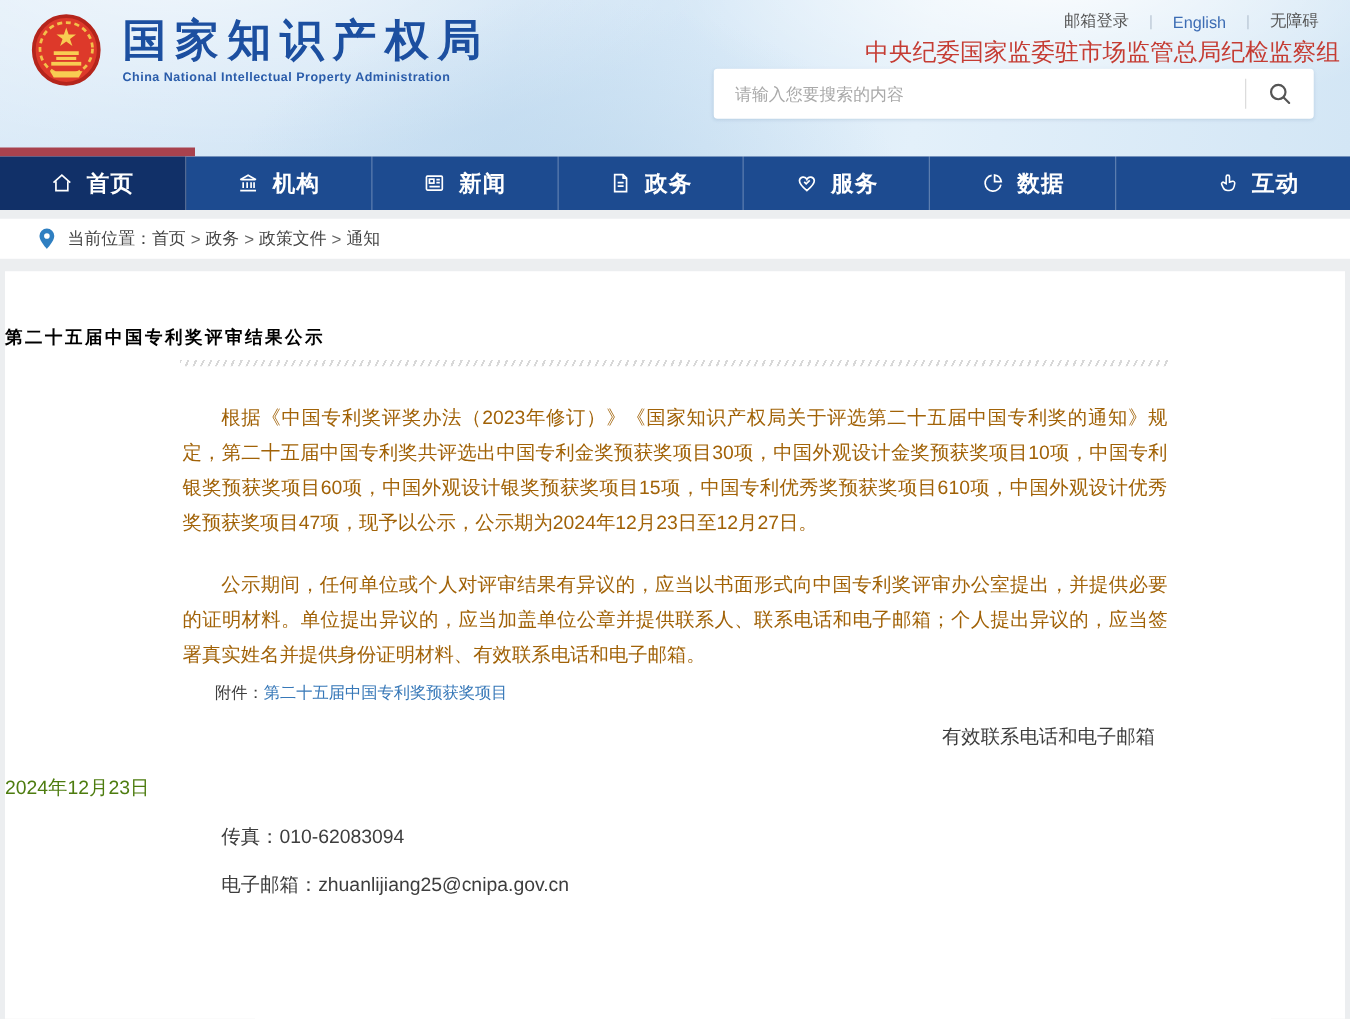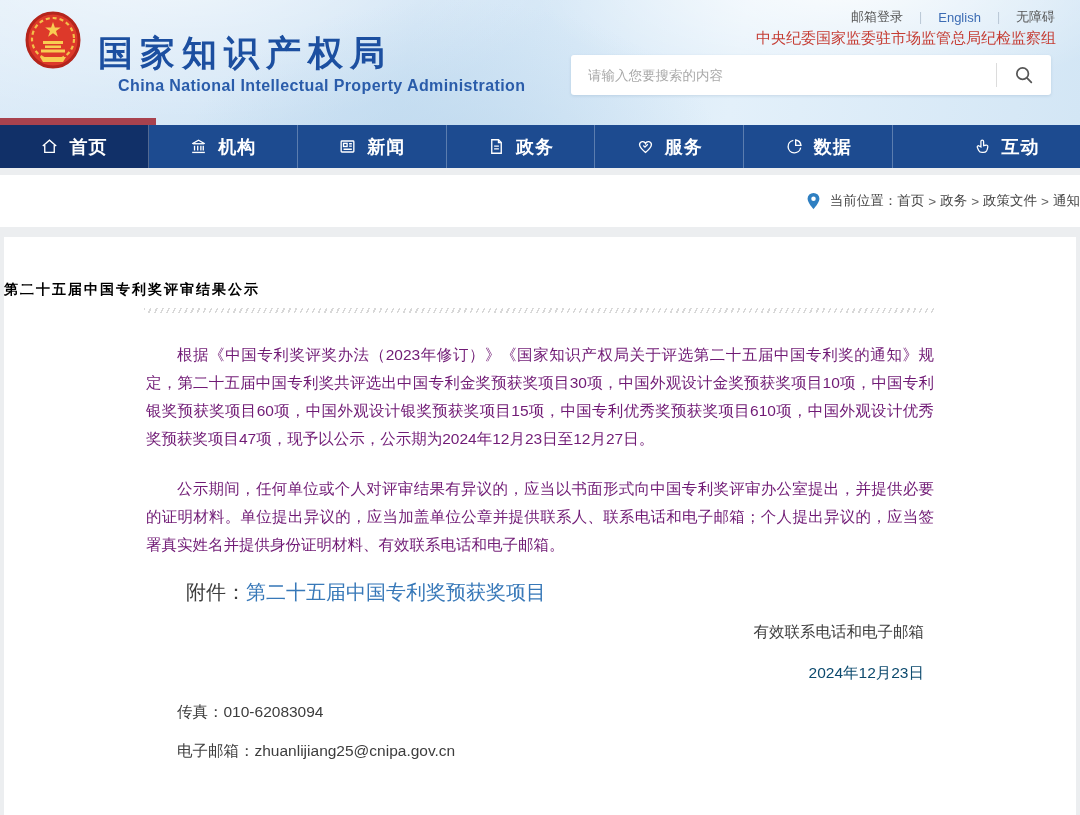--- a/index.html
+++ b/index.html
@@ -10,69 +10,69 @@
   .banner { position:relative; width:1080px; height:125px;
     background:
       radial-gradient(ellipse 420px 260px at 42% 135%, rgba(186,214,236,.75), rgba(186,214,236,0) 65%),
       radial-gradient(ellipse 520px 200px at 78% -15%, rgba(255,255,255,.85), rgba(255,255,255,0) 60%),
       radial-gradient(ellipse 700px 300px at 15% -40%, rgba(255,255,255,.7), rgba(255,255,255,0) 60%),
       linear-gradient(100deg,#dcebf8 0%,#cde2f4 38%,#e3f0fa 68%,#d3e6f5 100%);
   }
   .red-bar { position:absolute; left:0; bottom:0; width:156px; height:7px; background:#a8424e; }
   .logo-wrap { position:absolute; left:22px; top:9px; display:flex; align-items:flex-start; }
   .site-title { margin-left:14px; padding-top:4px; }
-  .site-name { font-size:35px; font-weight:700; color:#1c4fa0; letter-spacing:7px; line-height:40px;margin-top:20px; }
-  .site-name-en { margin-top:4px; font-size:16px; font-weight:700; color:#2a5caa; letter-spacing:.4px;margin-left:20px; }
+  .site-name { font-size:35px; font-weight:700; color:#1c4fa0; letter-spacing:7px; line-height:40px; }
+  .site-name-en { margin-top:4px; font-size:10px; font-weight:700; color:#2a5caa; letter-spacing:.4px; }
   .top-links { position:absolute; top:8px; right:25px; font-size:13px; color:#555;
     display:flex; align-items:center; }
   .top-links .lnk { cursor:pointer; }
   .top-links .lnk.en { color:#3c6cb4;text-align:center; }
   .top-links .sep { color:#b9c6d4; margin:0 16px; font-size:12px; }
-  .dept-link { position:absolute; top:29px; right:24px; font-size:15px; color:#c53c33; cursor:pointer; }
+  .dept-link { position:absolute; top:29px; right:8px; font-size:19px; color:#c53c33; cursor:pointer; }
   .search-box { position:absolute; top:55px; right:29px; width:480px; height:40px; background:#fff;
     border-radius:3px; display:flex; align-items:center; box-shadow:0 1px 3px rgba(70,110,150,.18); }
   .search-box input { flex:1; height:100%; border:none; outline:none; padding:0 14px 0 17px;
     font-size:13.5px; color:#333; background:transparent;
     font-family:"Liberation Sans","DejaVu Sans",sans-serif; }
   .search-box input::placeholder { color:#a9a9a9; }
   .search-divider { width:1px; height:24px; background:#dcdcdc; }
   .search-btn { width:54px; height:100%; border:none; background:transparent; cursor:pointer;
     display:flex; align-items:center; justify-content:center; }
 
   
   .nav { display:flex; width:1080px; height:43px; background:#1d4b90; }
   .nav-item { flex:1; display:flex; align-items:center; justify-content:center; gap:10px;
     color:#fff; font-size:18px; font-weight:600; letter-spacing:1px; cursor:pointer;
     border-right:1px solid rgba(255,255,255,.28); }
   .nav-item:last-child { border-right:none;margin-left:39px; }
   .nav-item.active { background:#113068; }
   .nav-item svg { display:block; }
 
   
-  .crumb-bar { margin-top:7px; width:1080px; height:52px; background:#fff;
-    display:flex; align-items:center; padding-left:30px; font-size:13.5px; color:#454545;justify-content:flex-end; }
+  .crumb-bar { margin-top:7px; width:1080px; height:32px; background:#fff;
+    display:flex; align-items:center; padding-left:30px; font-size:13.5px; color:#454545; }
   .crumb-bar .pin { margin-right:9px; display:flex; }
   .crumb { cursor:pointer; }
   .crumb-sep { margin:0 4px; color:#666; }
 
   
   .panel { margin:10px 4px 0 4px; width:1072px; height:622px; background:#fff; padding-top:44px; }
   .art-title { text-align:left; font-size:14px; font-weight:600; color:#000000; letter-spacing:2px; }
   .meta-row { margin:24px 142px 0 142px; display:flex; justify-content:space-between;
     align-items:center; font-size:13px; color:#9a9a9a; }
   .font-sizer span.sz { margin-left:20px; cursor:pointer; }
   .dash-rule { margin:9px 140px 0 140px; height:5px;
     background:repeating-linear-gradient(115deg,#d8d8d8 0 1.5px,transparent 1.5px 5.5px); }
-  .para { margin:28px 142px 0 142px; font-size:15.5px; line-height:28px; color:#701a75;
+  .para { margin:28px 142px 0 142px; font-size:15.5px; line-height:28px; color:#a16207;
     text-indent:2em; text-align:justify; }
   .para.second { margin-top:22px;font-family:Liberation Serif, serif; }
-  .attach-row { margin:20px 142px 0 142px; font-size:20px; color:#3d3d3d; text-indent:2em; }
+  .attach-row { margin:6px 142px 0 142px; font-size:13px; color:#3d3d3d; text-indent:2em; }
   .attach-link { color:#3778b8; cursor:pointer; text-decoration:none; }
   .sig { margin:16px 152px 0 0; text-align:right; font-size:15.5px; color:#3d3d3d; }
-  .sig-date { margin:20px 152px 4px 0; text-align:right; font-size:15.5px; color:#0c4a6e; }
+  .sig-date { margin:20px 152px 4px 0; font-size:15.5px; color:#4d7c0f; }
   .contact { margin:18px 142px 0 142px; font-size:15.5px; color:#3d3d3d; text-indent:2em; }
 </style>
 </head>
 <body>
 
 <div class="banner">
   <div class="logo-wrap">
     <svg width="62" height="64" viewBox="0 0 62 64">
       <ellipse cx="31" cy="31" rx="27" ry="28" fill="#dd392a"></ellipse>
       <ellipse cx="31" cy="31" rx="26" ry="27" fill="none" stroke="#b5251c" stroke-width="3"></ellipse>

